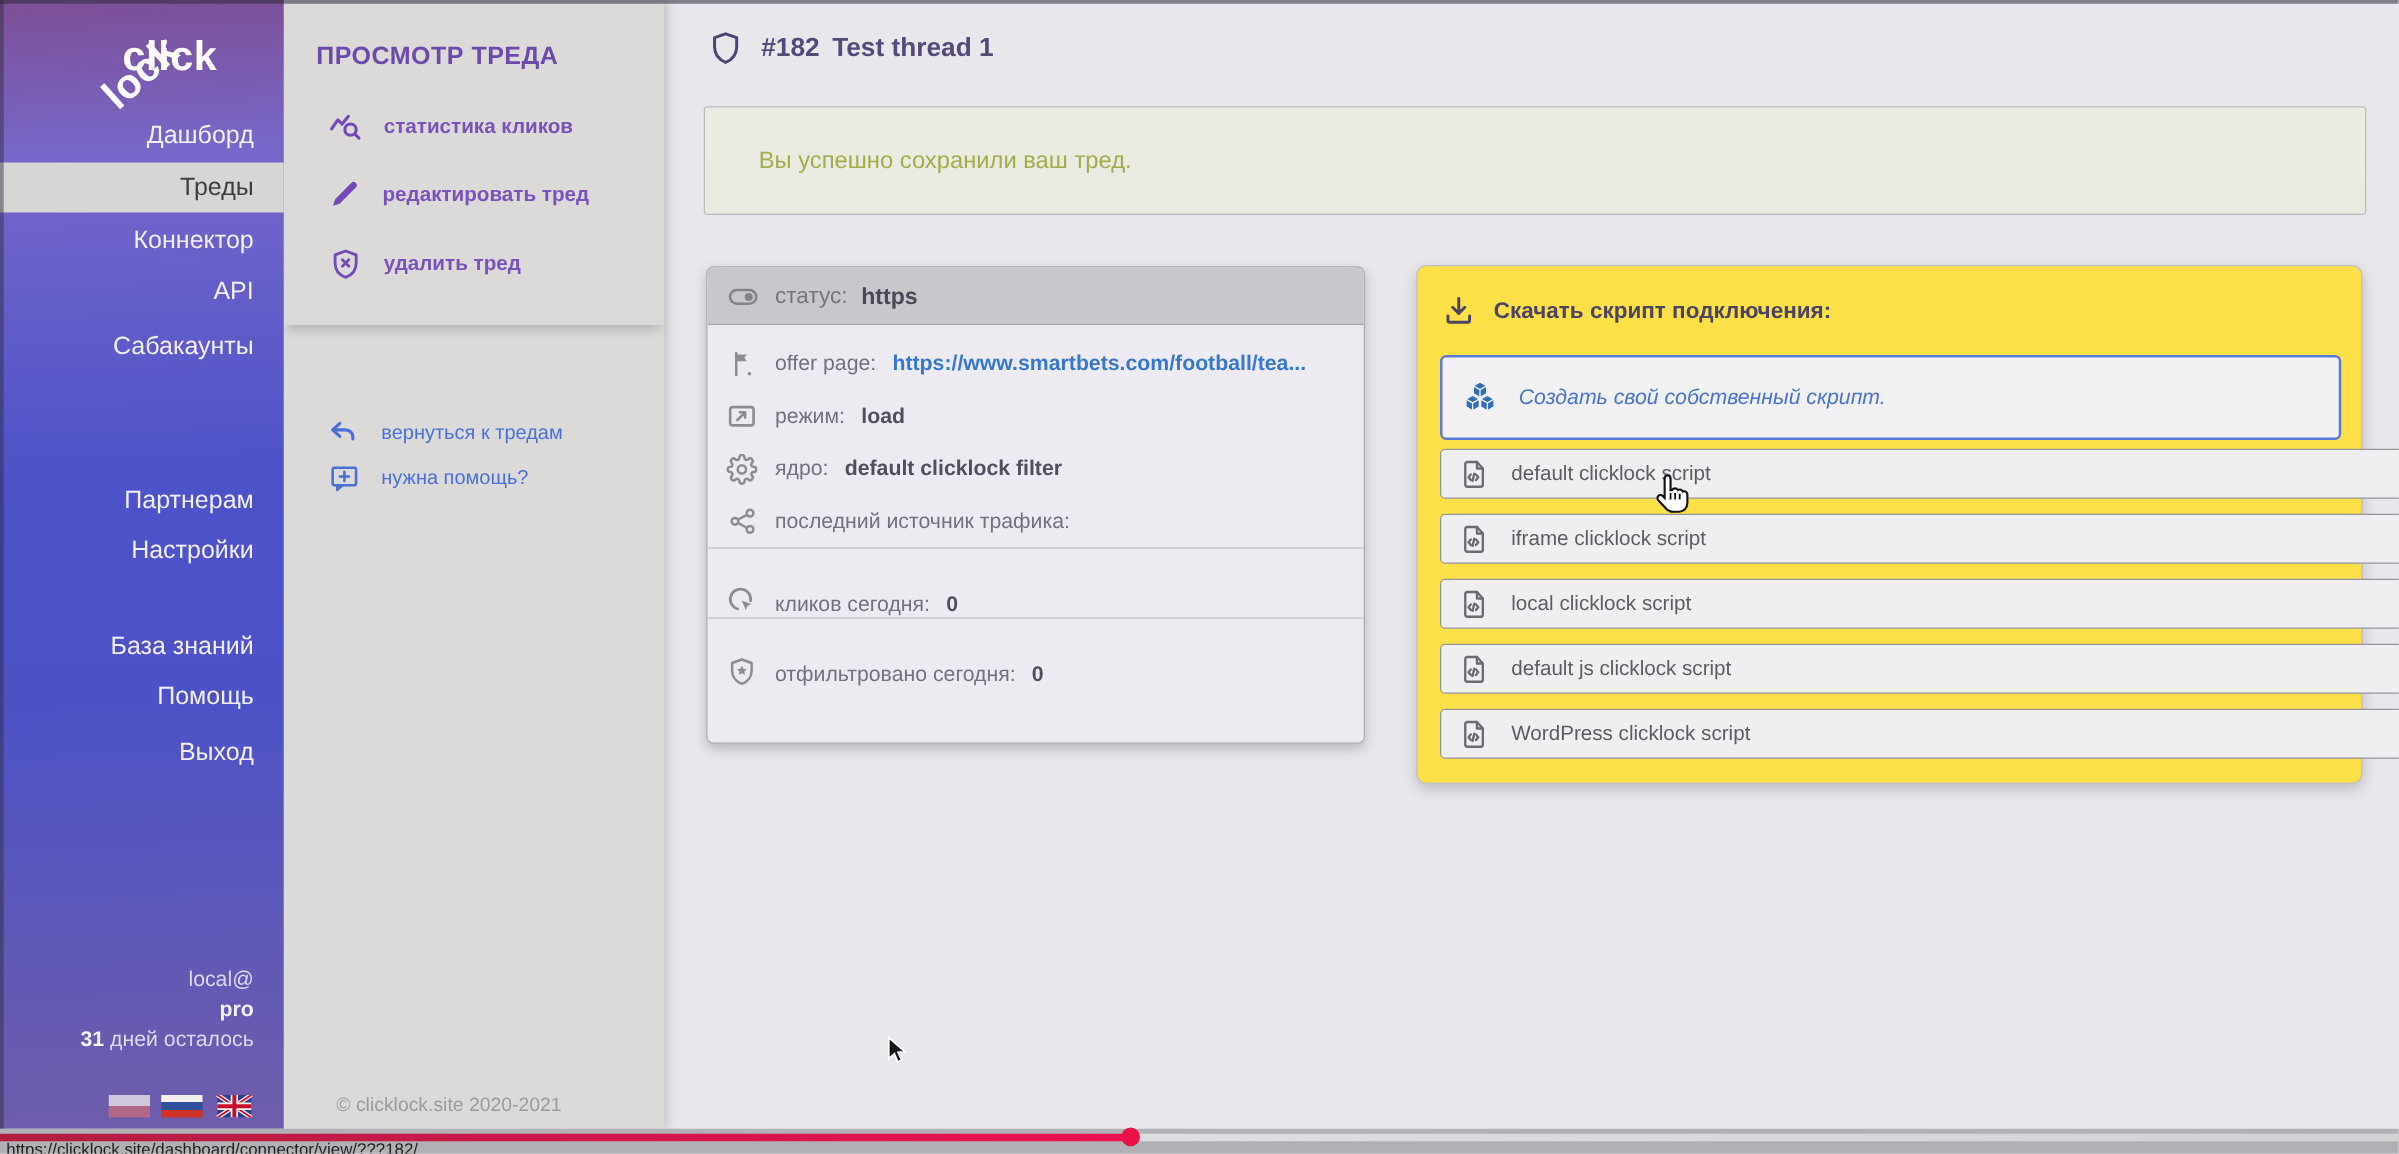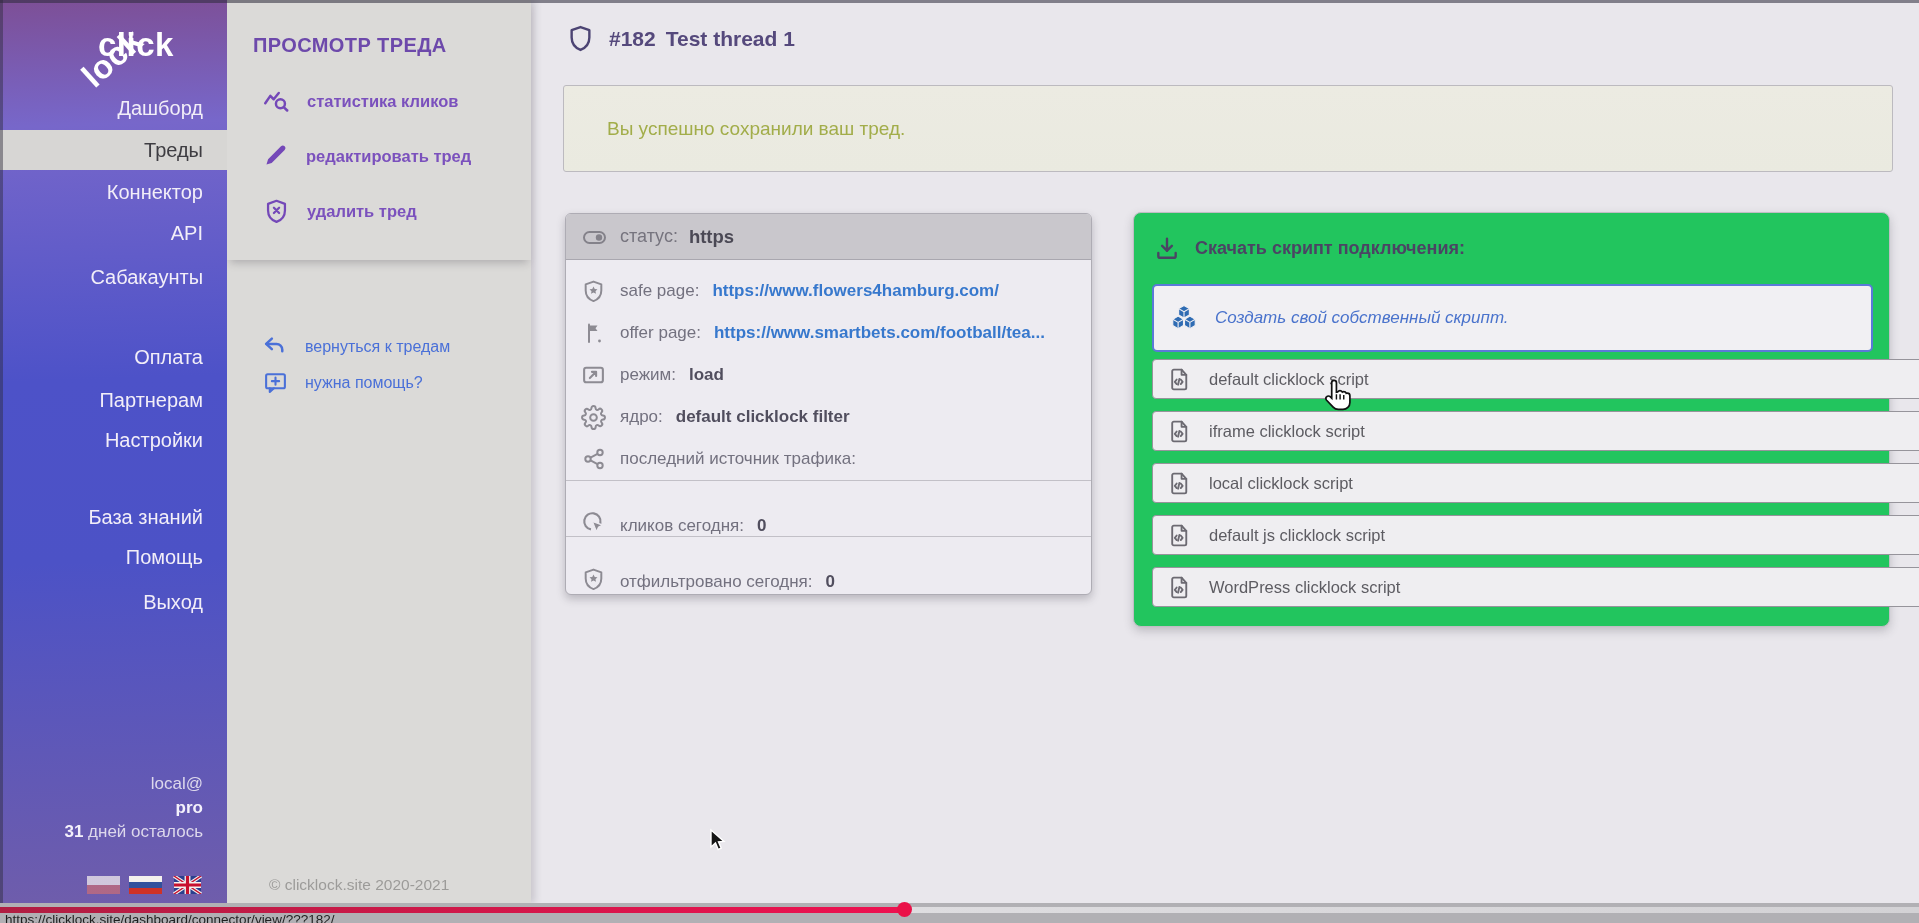--- a/index.html
+++ b/index.html
@@ -64,21 +64,21 @@
   .srow .ico { color:#8d8b93; display:flex; width:27px; justify-content:center; }
   .srow a { color:#3778cd; font-weight:bold; text-decoration:none; white-space:nowrap; }
   .srow .val { font-weight:bold; color:#514e5e; }
   .stat-row { height:56px; display:flex; align-items:flex-end; padding:0 14px; gap:13px;
     border-top:1px solid #c2c0c7; font-size:17px; color:#73717f; }
   .stat-row .ico { color:#8d8b93; display:flex; width:27px; justify-content:center; }
   .stat-row .val { font-weight:bold; color:#514e5e; }
 
   
   .dl-card { position:absolute; left:602px; top:212px; width:757px; height:415px;
-    background:#22c55e; border:1px solid #bfbdc4; border-radius:8px;
+    background:#fde047; border:1px solid #bfbdc4; border-radius:8px;
     box-shadow:0 4px 10px rgba(60,58,72,.25); }
   .dl-header { position:absolute; left:20px; top:22px; display:flex; align-items:center; gap:15px;
     font-size:18px; font-weight:bold; color:#4b4464; }
   .dl-header .ico { color:#4b4464; display:flex; }
   .btn-primary { position:absolute; left:18px; top:71px; width:721px; height:68px;
     background:#f1f0f3; border:2px solid #5b79d8; border-radius:5px;
     display:flex; align-items:center; gap:16px; padding-left:15px;
     font-size:17px; color:#4a73cc; cursor:pointer;font-style:italic; }
   .btn-script { position:absolute; left:18px; width:806px; height:40px;
     background:#efeef1; border:1px solid #96949b; border-radius:4px;
@@ -105,21 +105,20 @@
 <body>
 
 <div class="sidebar">
   <div class="logo"><span class="p1">click</span><span class="p2">lock</span></div>
 
   <div class="nav-item" style="top:88px">Дашборд</div>
   <div class="nav-item active" style="top:130px">Треды</div>
   <div class="nav-item" style="top:172px">Коннектор</div>
   <div class="nav-item" style="top:213px">API</div>
   <div class="nav-item" style="top:257px">Сабакаунты</div>
-  <div class="nav-item" style="top:337px">Оплата</div>
   <div class="nav-item" style="top:380px">Партнерам</div>
   <div class="nav-item" style="top:420px">Настройки</div>
   <div class="nav-item" style="top:497px">База знаний</div>
   <div class="nav-item" style="top:537px">Помощь</div>
   <div class="nav-item" style="top:582px">Выход</div>
 
   <div class="user-block" style="top:772px">
     <div>local@</div>
     <div class="plan">pro</div>
     <div class="days"><b>31</b><span> дней осталось</span></div>
@@ -220,30 +219,20 @@
         <svg width="29" height="24" viewBox="0 0 24 24" fill="none" stroke="currentColor" stroke-width="2">
           <rect x="1.5" y="7" width="21" height="11" rx="5.5"></rect>
           <circle cx="16.5" cy="12.5" r="3.2" fill="currentColor" stroke="none"></circle>
         </svg>
       </span>
       <span>статус:</span>
       <span class="val">https</span>
     </div>
 
     <div class="rows">
-      <div class="srow">
-        <span class="ico">
-          <svg width="25" height="25" viewBox="0 0 24 24" fill="none" stroke="currentColor" stroke-width="1.9" stroke-linejoin="round">
-            <path d="M12 2.5 L19.5 5.2 V11 C19.5 16 16.4 19.6 12 21.2 C7.6 19.6 4.5 16 4.5 11 V5.2 Z"></path>
-            <path d="M12 7.2l1.2 2.4 2.6.3-1.9 1.8.5 2.5L12 13l-2.4 1.2.5-2.5-1.9-1.8 2.6-.3z" fill="currentColor" stroke="none"></path>
-          </svg>
-        </span>
-        <span>safe page:</span>
-        <a href="#">https://www.flowers4hamburg.com/</a>
-      </div>
 
       <div class="srow">
         <span class="ico">
           <svg width="24" height="24" viewBox="0 0 24 24" fill="none" stroke="currentColor" stroke-width="2" stroke-linecap="round">
             <path d="M7 3.5 V21"></path>
             <path d="M7 4.5 H15.5 L13.5 7.2 L15.5 10 H7 Z" fill="currentColor" stroke="none"></path>
             <circle cx="17.5" cy="20" r="1.4" fill="currentColor" stroke="none"></circle>
           </svg>
         </span>
         <span>offer page:</span>

